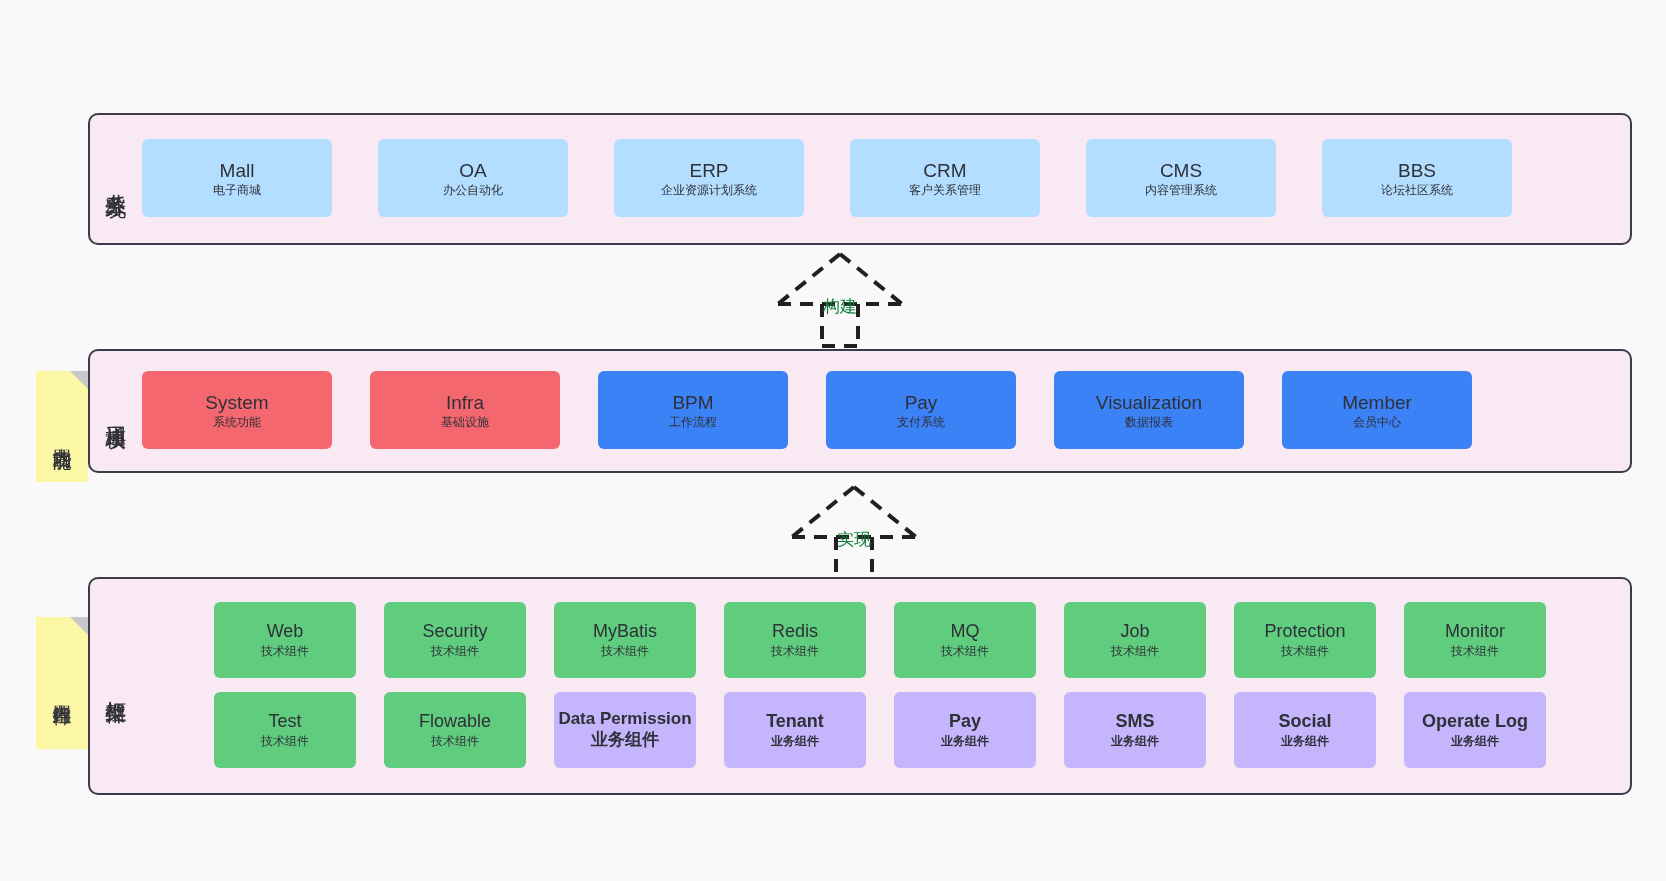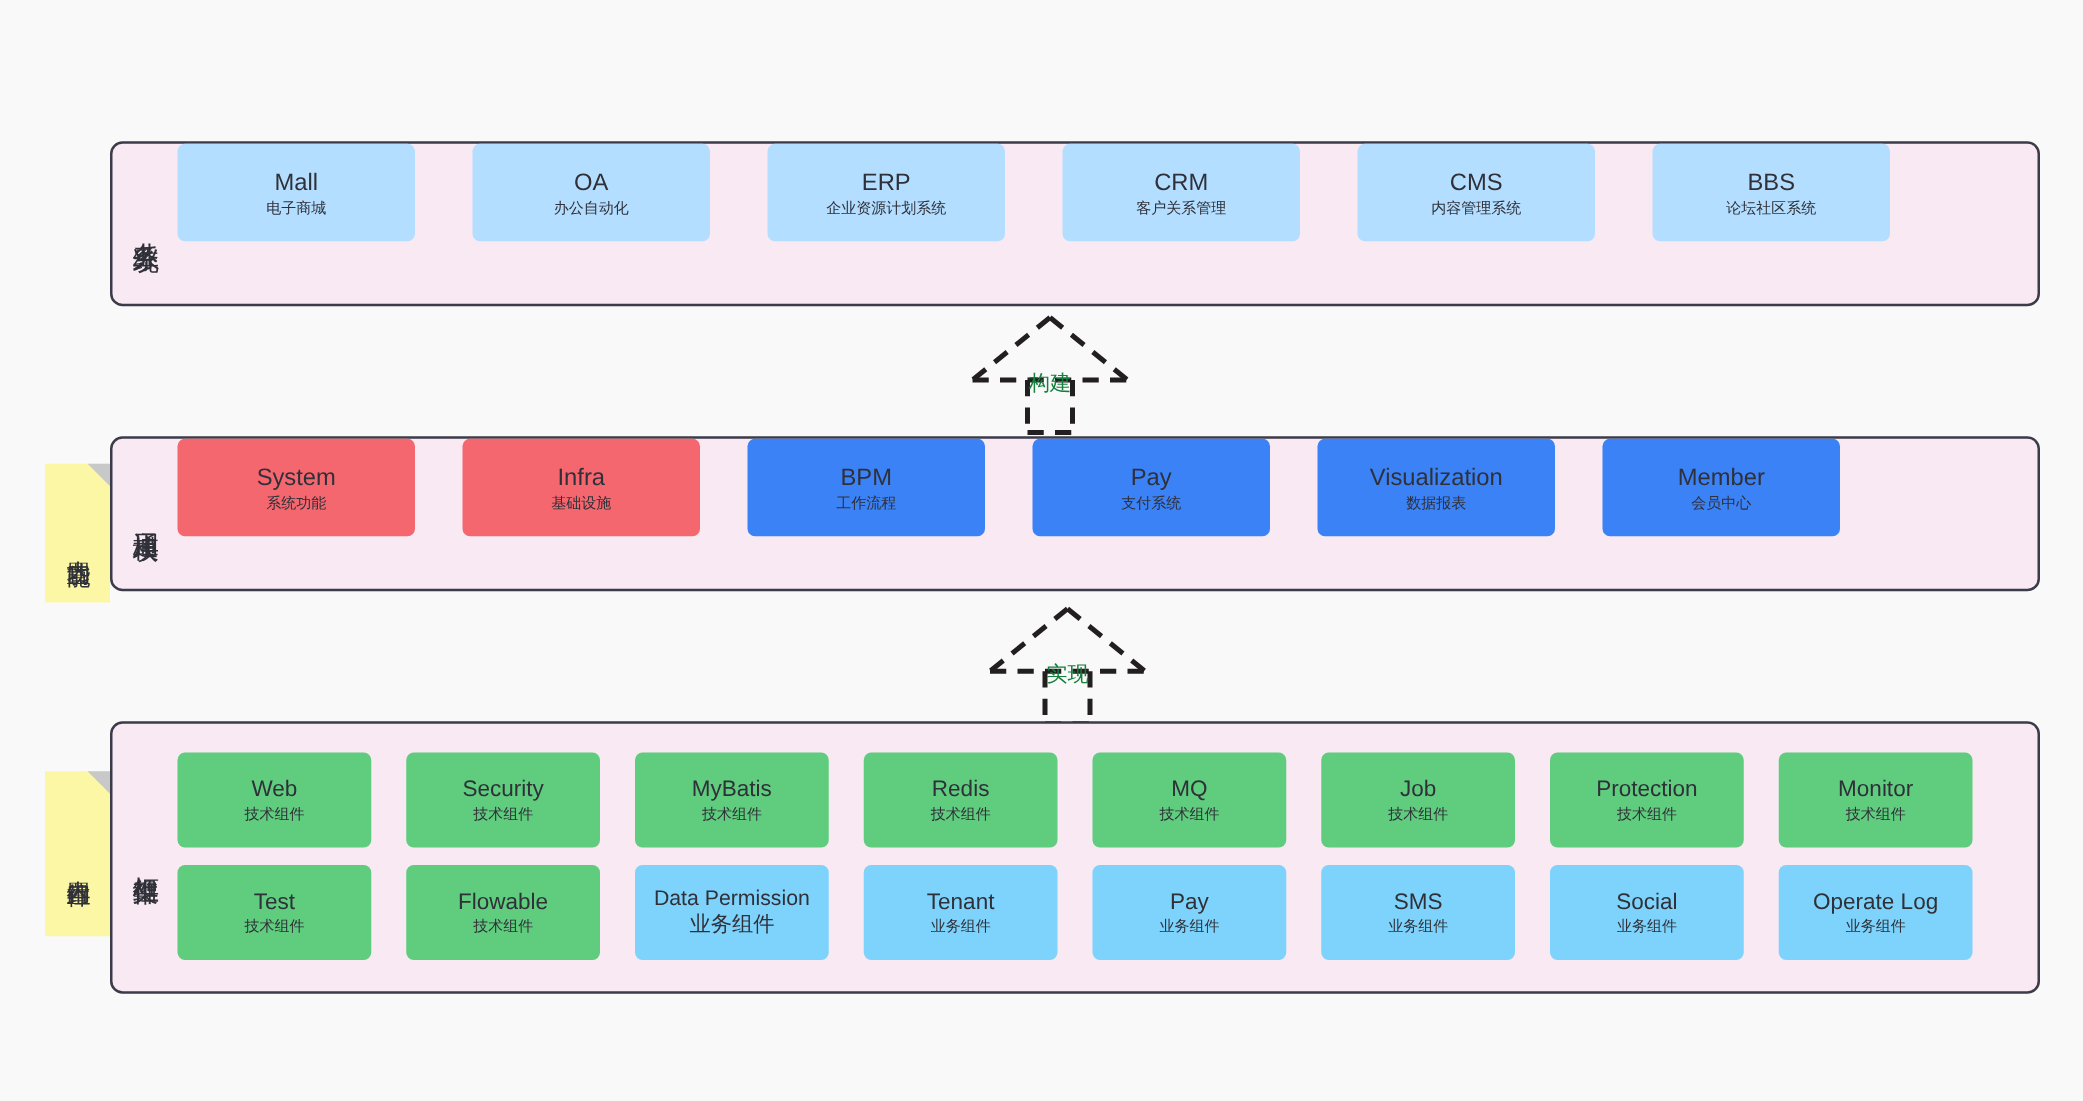--- a/index.html
+++ b/index.html
@@ -40,20 +40,21 @@
     line-height: 1.12;
     letter-spacing: 1px;
     writing-mode: vertical-rl;
     text-orientation: upright;
     color: #2f3038;
     user-select: none;
   }
   .layer-body {
     flex: 1;
     display: flex;
+    align-items: center;
     padding: 0 12px 2px 0;
     box-sizing: border-box;
   }
 
   
   #layer-business {
     left: 88px;
     top: 113px;
     width: 1544px;
     height: 132px;
@@ -117,28 +118,29 @@
     flex-direction: column;
     justify-content: center;
     gap: 14px;
     padding-right: 12px;
   }
   .fw-row {
     display: flex;
     gap: 28px;
   }
   .box-fw {
-    width: 155px;
+    width: 142px;
     height: 76px;
   }
   .box-green {
     background: #5fcc7e;
   }
   .box-lightgreen {
-    background: #7dd3fc;
+    background: #c4b5fd;
+    font-weight: bold;
   }
   .box-fw .en {
     font-size: 18px;
   }
   .box-fw .cn {
     font-size: 12px;
   }
   .box-fw.three-line .en,
   .box-fw.three-line .cn {
     font-size: 17px;

